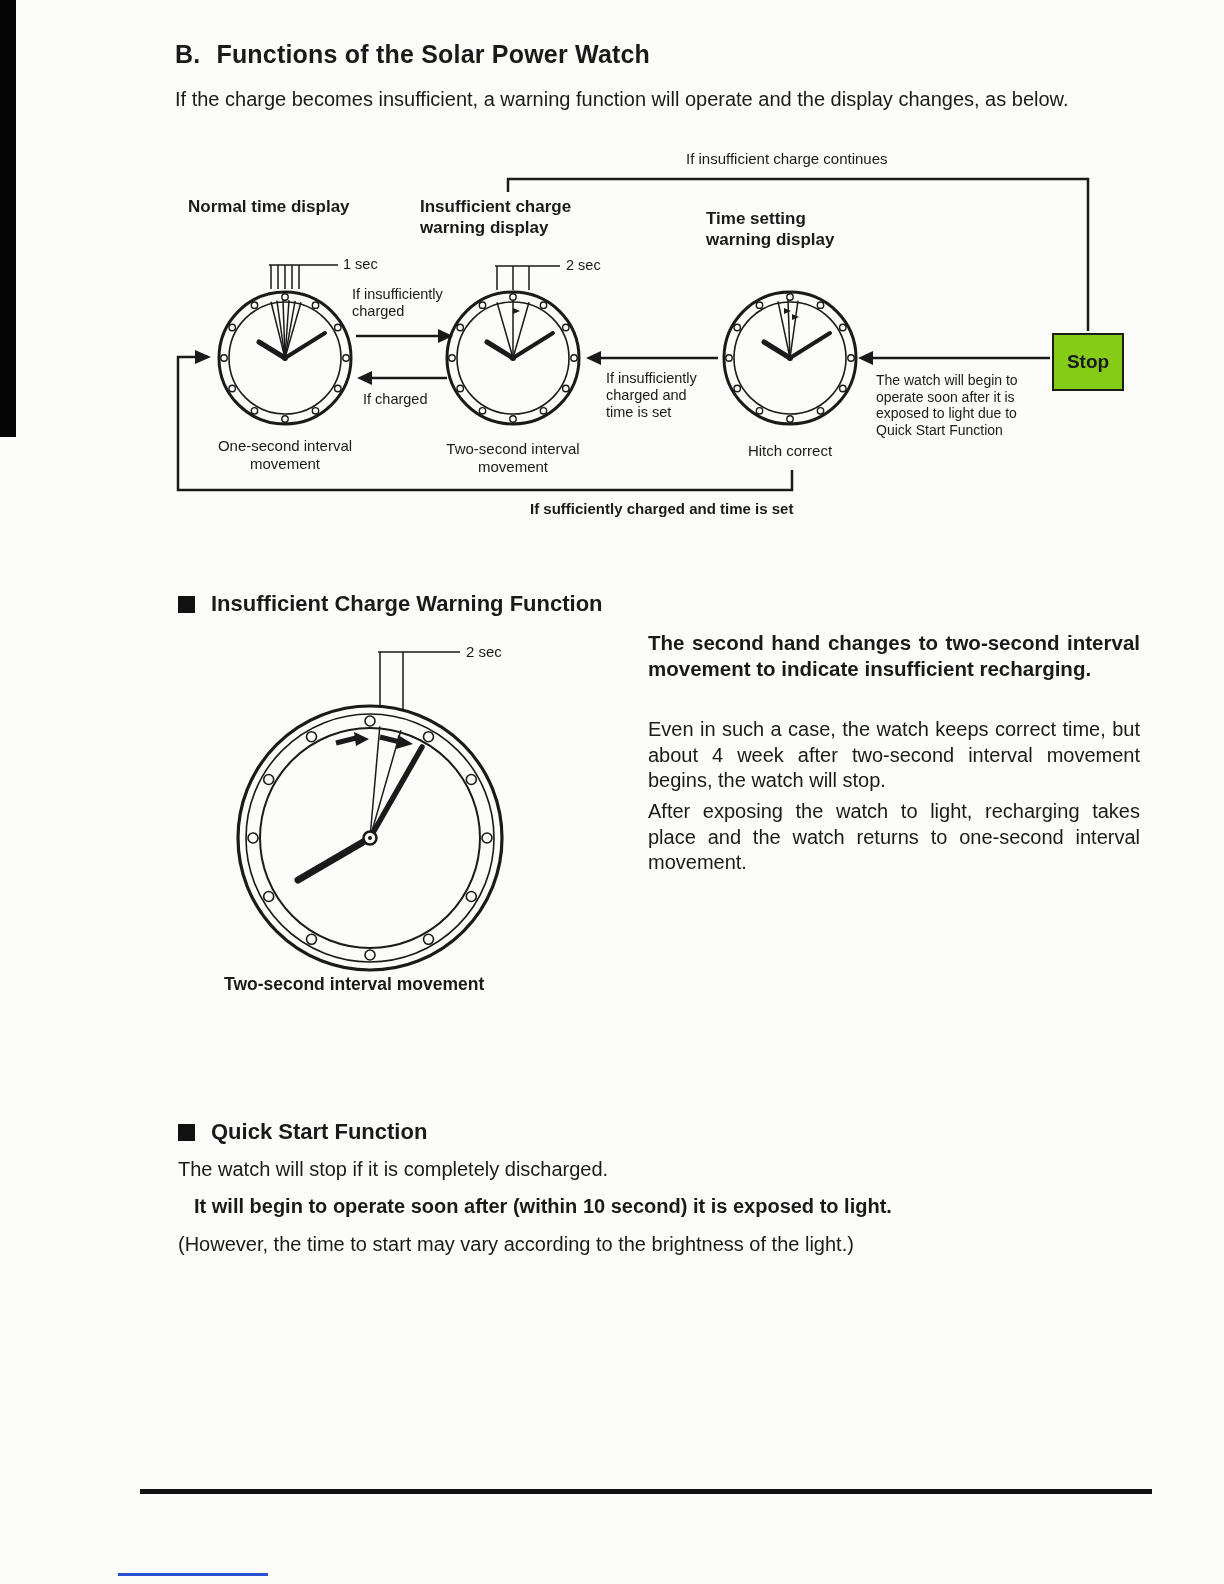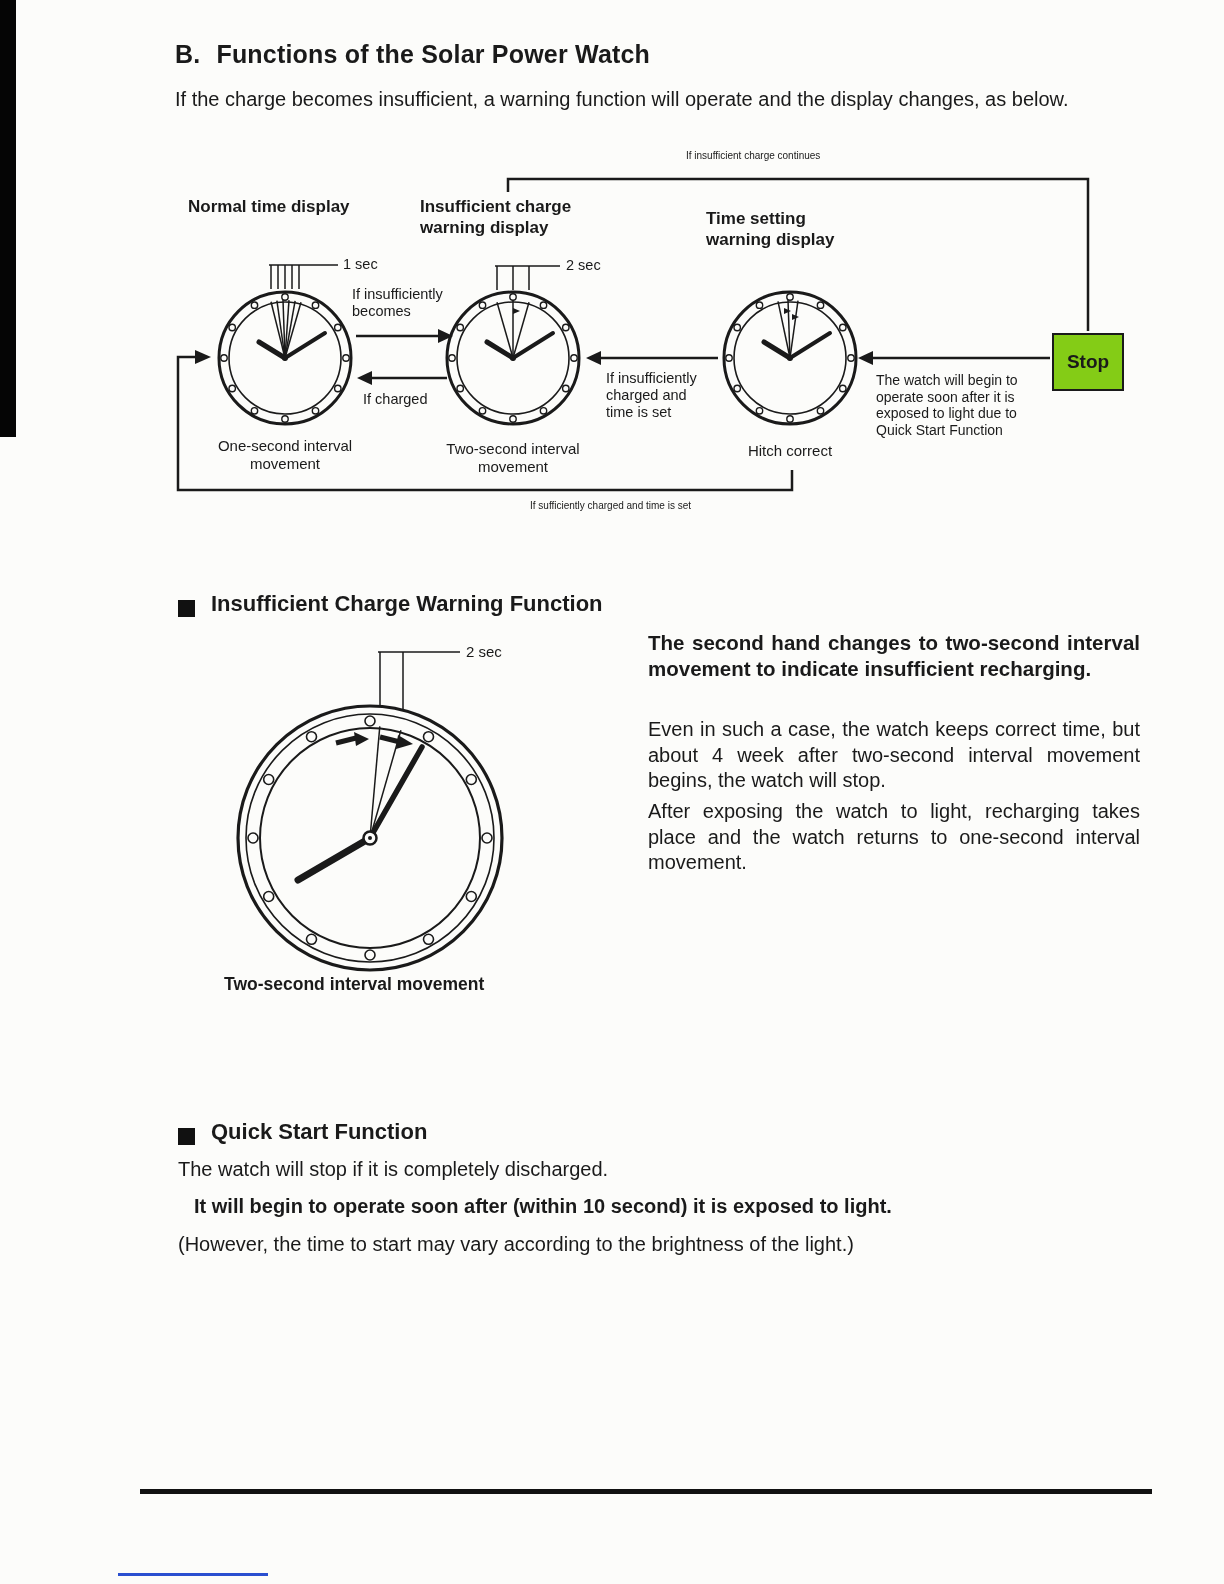--- a/index.html
+++ b/index.html
@@ -14,33 +14,33 @@
   }
   .abs{position:absolute;}
   .gfx{position:absolute;left:0;top:0;z-index:1;}
   .txt{position:absolute;z-index:3;}
   .scan-bar{position:absolute;left:0;top:0;width:16px;height:437px;background:#050505;z-index:4;}
 
   .h1{left:175px;top:40px;font-size:25px;font-weight:bold;letter-spacing:0.2px;}
   .h1 .pfx{margin-right:16px;}
   .intro{left:175px;top:86px;width:935px;font-size:20px;line-height:1.3;}
 
-  .flow-label{font-size:10px;}
+  .flow-label{font-size:15px;}
   .col-title{font-weight:bold;font-size:17px;line-height:1.25;}
   .small-label{font-size:14.5px;line-height:1.18;}
   .caption{font-size:15px;line-height:1.22;text-align:center;}
 
   .stop-box{
     left:1052px;top:333px;width:68px;height:54px;
     border:2.5px solid #1a1a1a;background:#84cc16;
     display:flex;align-items:center;justify-content:center;
     font-weight:bold;font-size:19px;z-index:3;position:absolute;
   }
 
-  .sec-head{display:flex;align-items:flex-end;gap:16px;font-weight:bold;font-size:22px;}
+  .sec-head{display:flex;align-items:center;gap:16px;font-weight:bold;font-size:22px;}
   .bullet{width:17px;height:17px;background:#111;display:inline-block;flex:0 0 auto;}
 
   .lead{left:648px;top:630px;width:492px;font-size:20.5px;font-weight:bold;line-height:1.28;text-align:justify;}
   .body-p{font-size:20px;line-height:1.28;text-align:justify;}
   .big-caption{left:224px;top:974px;font-size:17.5px;font-weight:bold;}
 
   .qs-line{left:178px;font-size:20px;}
   .qs-bold{font-weight:bold;margin-left:16px;}
 
   .bottom-rule{left:140px;top:1489px;width:1012px;height:4.5px;background:#111;}
@@ -185,34 +185,34 @@
 
   <div class="txt flow-label" style="left:686px;top:150px;">If insufficient charge continues</div>
 
   <div class="txt col-title" style="left:188px;top:196px;">Normal time display</div>
   <div class="txt col-title" style="left:420px;top:196px;width:185px;">Insufficient charge warning display</div>
   <div class="txt col-title" style="left:706px;top:208px;width:165px;">Time setting warning display</div>
 
   <div class="txt small-label" style="left:343px;top:256px;">1 sec</div>
   <div class="txt small-label" style="left:566px;top:257px;">2 sec</div>
 
-  <div class="txt small-label" style="left:352px;top:286px;width:106px;">If insufficiently becomes</div>
+  <div class="txt small-label" style="left:352px;top:286px;width:106px;">If insufficiently charged</div>
   <div class="txt small-label" style="left:363px;top:391px;">If charged</div>
   <div class="txt small-label" style="left:606px;top:370px;width:110px;">If insufficiently charged and time is set</div>
 
   <div class="stop-box">
     <span>Stop</span>
   </div>
   <div class="txt small-label" style="left:876px;top:372px;width:178px;font-size:14px;">The watch will begin to operate soon after it is exposed to light due to Quick Start Function</div>
 
   <div class="txt caption" style="left:213px;top:437px;width:144px;">One-second interval movement</div>
   <div class="txt caption" style="left:441px;top:440px;width:144px;">Two-second interval movement</div>
   <div class="txt caption" style="left:724px;top:442px;width:132px;">Hitch correct</div>
 
-  <div class="txt flow-label" style="left:530px;top:500px;">If sufficiently charged and time is set</div>
+  <div class="txt flow-label" style="left:530px;top:500px;font-weight:bold;">If sufficiently charged and time is set</div>
 
   <div class="txt sec-head" style="left:178px;top:591px;">
     <span class="bullet"></span>
     <span>Insufficient Charge Warning Function</span>
   </div>
 
   <div class="txt small-label" style="left:466px;top:643px;font-size:15px;">2 sec</div>
 
   <div class="txt lead">The second hand changes to two-second interval movement to indicate insufficient recharging.</div>
   <div class="txt body-p" style="left:648px;top:717px;width:492px;">Even in such a case, the watch keeps correct time, but about 4 week after two-second interval movement begins, the watch will stop.</div>

